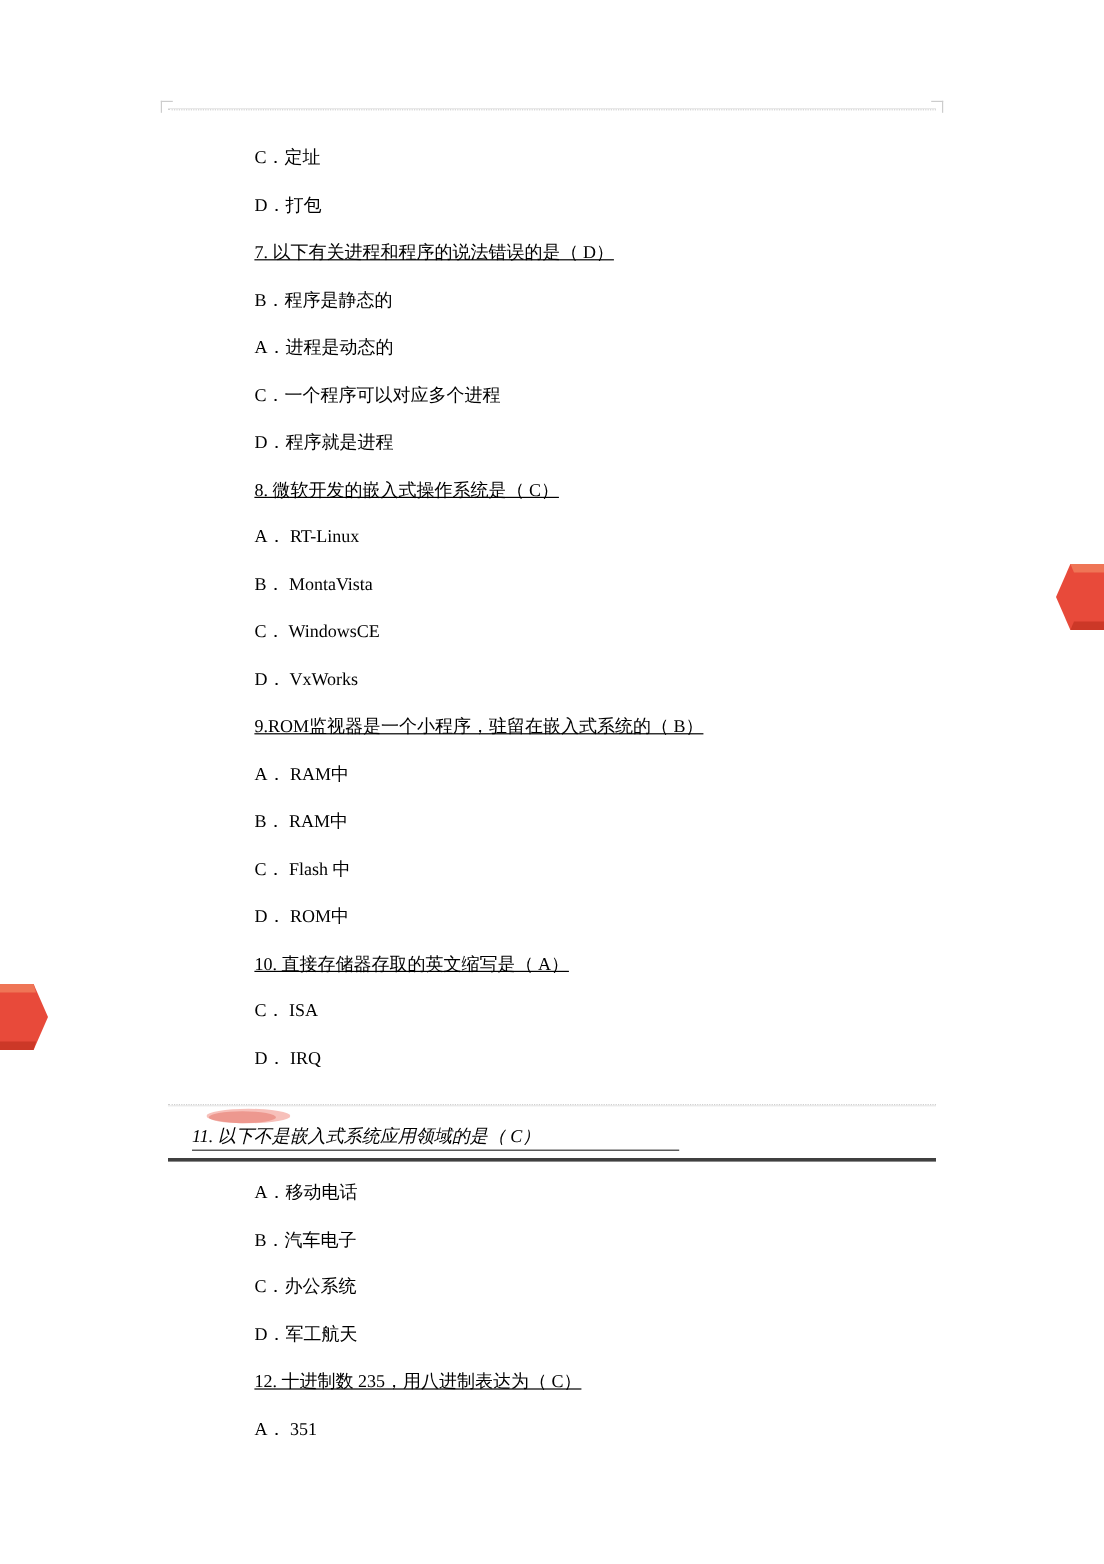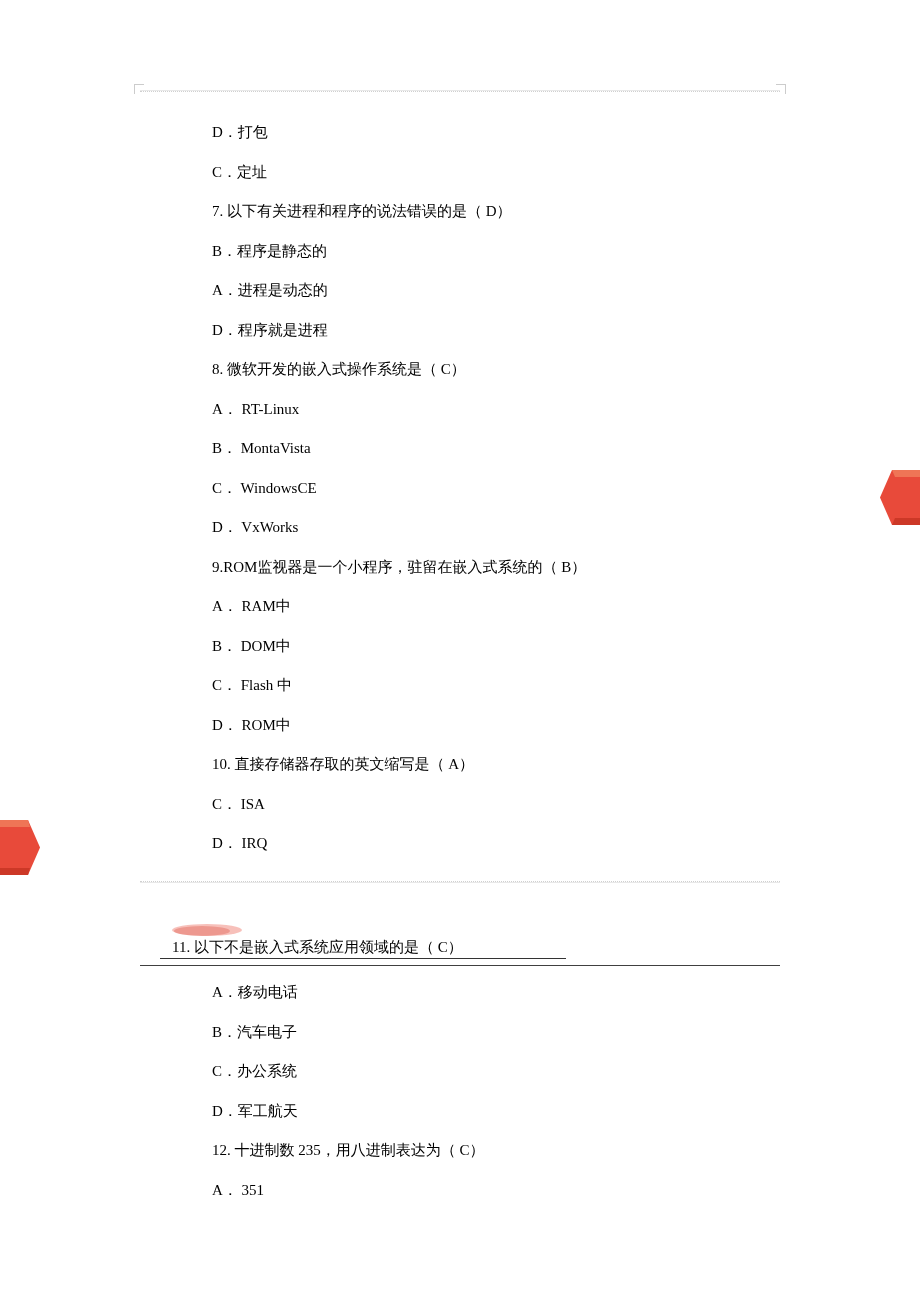--- a/index.html
+++ b/index.html
@@ -48,20 +48,21 @@
     }
     .line {
       font-size: 15px;
       line-height: 1.5;
       margin-bottom: 17px;
       color: #000000;
       padding-left: 72px;
     }
     .line-question {
       padding-left: 72px;
+      text-decoration: underline;
     }
     .bookmark-right {
       position: absolute;
       top: 470px;
       right: -10px;
       width: 50px;
       height: 55px;
     }
     .bookmark-right svg {
       width: 100%;
@@ -74,22 +75,23 @@
       width: 50px;
       height: 55px;
     }
     .bookmark-left svg {
       width: 100%;
       height: 100%;
     }
     .q11-container {
       position: absolute;
       top: 938px;
-      left: 172px;
+      left: 160px;
       width: 450px;
+      font-style: italic;
     }
     .q11-underline {
       position: absolute;
       top: 958px;
       left: 160px;
       width: 406px;
       border-top: 1px solid #333;
     }
     .red-smudge {
       position: absolute;
@@ -100,21 +102,21 @@
     }
     .red-smudge svg {
       width: 100%;
       height: 100%;
     }
     .content-area-2 {
       position: absolute;
       left: 140px;
       top: 965px;
       width: 640px;
-      border-top: 1px solid #404040;
+      border-top: 3px solid #404040;
       padding-top: 15px;
     }
     .corner-tl {
       position: absolute;
       top: 84px;
       left: 134px;
       width: 10px;
       height: 10px;
     }
     .corner-tl::before {
@@ -163,34 +165,35 @@
   </style>
 </head>
 <body>
 
 <div class="page-container">
 
   <div class="corner-tl"></div>
   <div class="corner-tr"></div>
 
   <div class="content-area">
+    <div class="line">C．定址</div>
     <div class="line">D．打包</div>
-    <div class="line">C．定址</div>
     <div class="line line-question">7. 以下有关进程和程序的说法错误的是（   D）</div>
     <div class="line">B．程序是静态的</div>
     <div class="line">A．进程是动态的</div>
+    <div class="line">C．一个程序可以对应多个进程</div>
     <div class="line">D．程序就是进程</div>
     <div class="line line-question">8. 微软开发的嵌入式操作系统是（   C）</div>
     <div class="line">A． RT-Linux</div>
     <div class="line">B． MontaVista</div>
     <div class="line">C． WindowsCE</div>
     <div class="line">D． VxWorks</div>
     <div class="line line-question">9.ROM监视器是一个小程序，驻留在嵌入式系统的（    B）</div>
     <div class="line">A． RAM中</div>
-    <div class="line">B． DOM中</div>
+    <div class="line">B． RAM中</div>
     <div class="line">C． Flash 中</div>
     <div class="line">D． ROM中</div>
     <div class="line line-question">10. 直接存储器存取的英文缩写是（   A）</div>
     <div class="line">C． ISA</div>
     <div class="line">D． IRQ</div>
   </div>
 
   <div class="red-smudge">
     <svg viewBox="0 0 70 15">
       <ellipse cx="35" cy="7" rx="35" ry="6" fill="#e84a3a" opacity="0.35"></ellipse>

